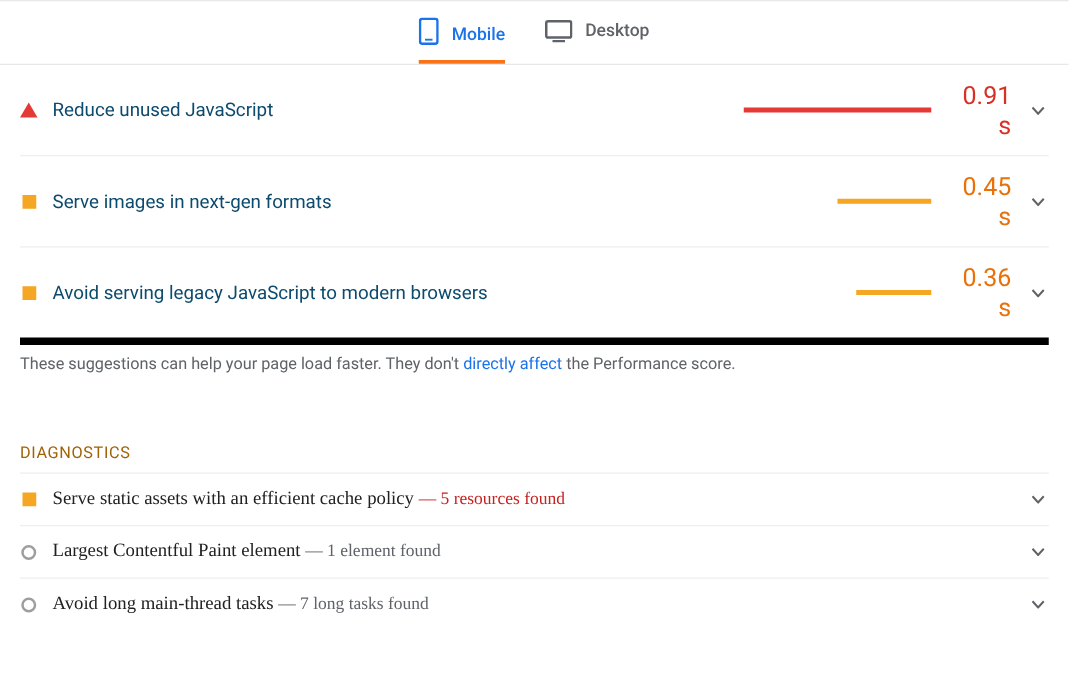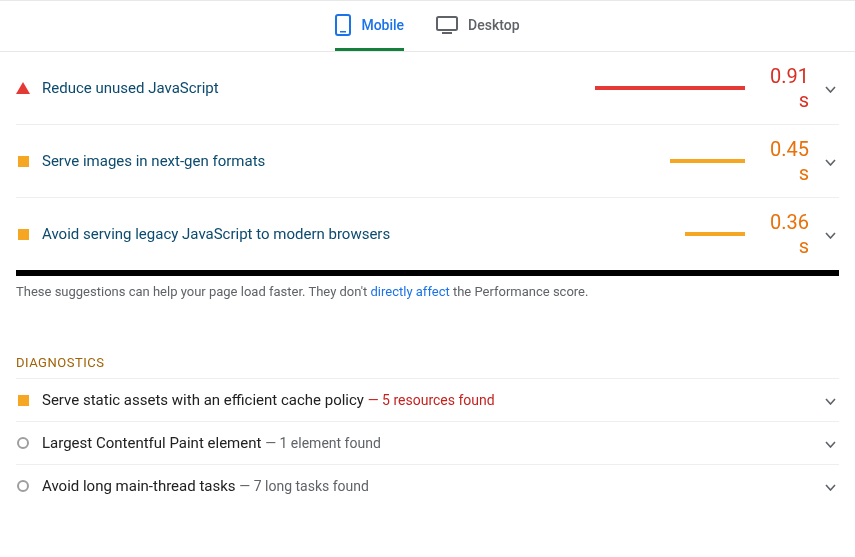--- a/index.html
+++ b/index.html
@@ -26,21 +26,22 @@
       gap: 10px;
       font-size: 14px;
       font-weight: 500;
       color: #5f6368;
       cursor: pointer;
       padding-bottom: 12px;
       border-bottom: 3px solid transparent;
     }
     .tab.active {
       color: #1a73e8;
-      border-bottom: 3px solid #15803d;
+      border-bottom: 3px solid #f97316;
+      align-items: flex-end;
     }
     .tab svg { display: block; }
     .content { padding: 0 16px 0 16px; }
     .header-row {
       display: flex;
       justify-content: space-between;
       padding: 14px 0 8px 0;
       font-size: 13px;
       color: #5f6368;
     }
@@ -111,21 +112,21 @@
       margin-top: 56px;
       margin-bottom: 8px;
     }
     .diag-row {
       display: flex;
       align-items: center;
       border-top: 1px solid #eee;
       padding: 12px 0;
       gap: 12px;
     }
-    .diag-label { flex:1; font-size:15px; color:#212121; }
+    .diag-label { flex:1; font-size:15px; color:#212121;font-family:Liberation Serif, serif; }
     .diag-label .detail { color:#5f6368; font-size:14px; }
     .diag-label .detail.warn { color:#c5221f; }
   </style>
 </head>
 <body>
 
 <div class="tabs">
   <div class="tab active">
     <span>
       <svg width="16" height="22" viewBox="0 0 16 22">

